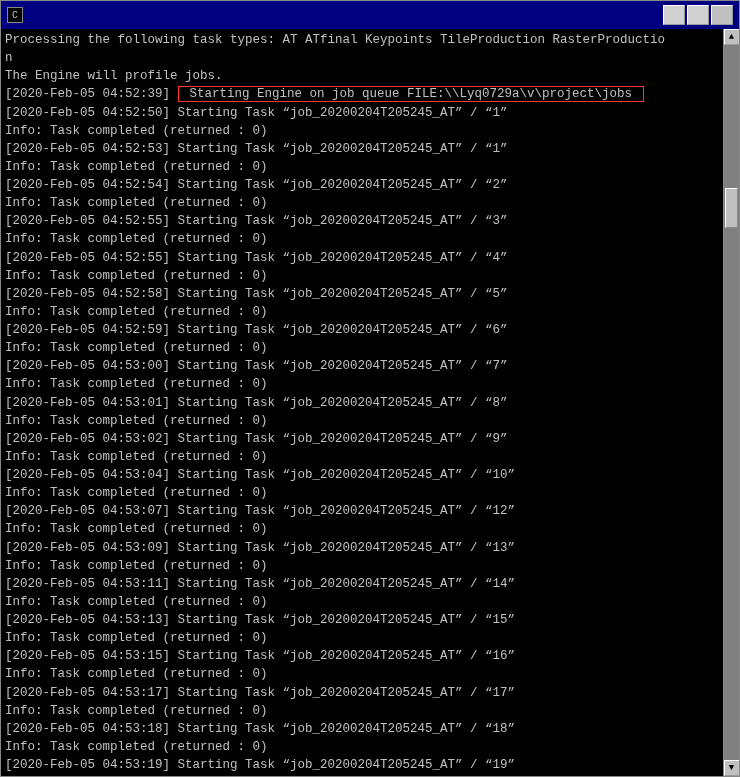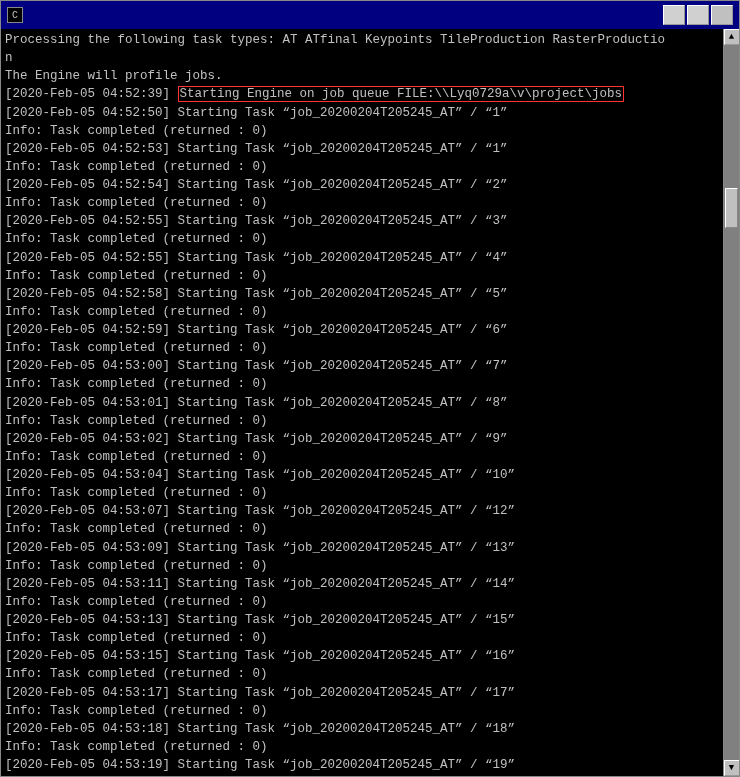--- a/index.html
+++ b/index.html
@@ -83,21 +83,21 @@
       line-height: 1.45;
       white-space: pre;
       font-family: 'Courier New', Courier, monospace;
     }
     .console-line {
       display: block;
     }
     .highlight-box {
       border: 1px solid #ff4444;
       display: inline;
-      padding: 0 1px;
+      padding: 0 11px;
     }
     .scrollbar-v {
       width: 16px;
       background: #c0c0c0;
       display: flex;
       flex-direction: column;
       align-items: center;
       border-left: 1px solid #888;
       flex-shrink: 0;
     }

